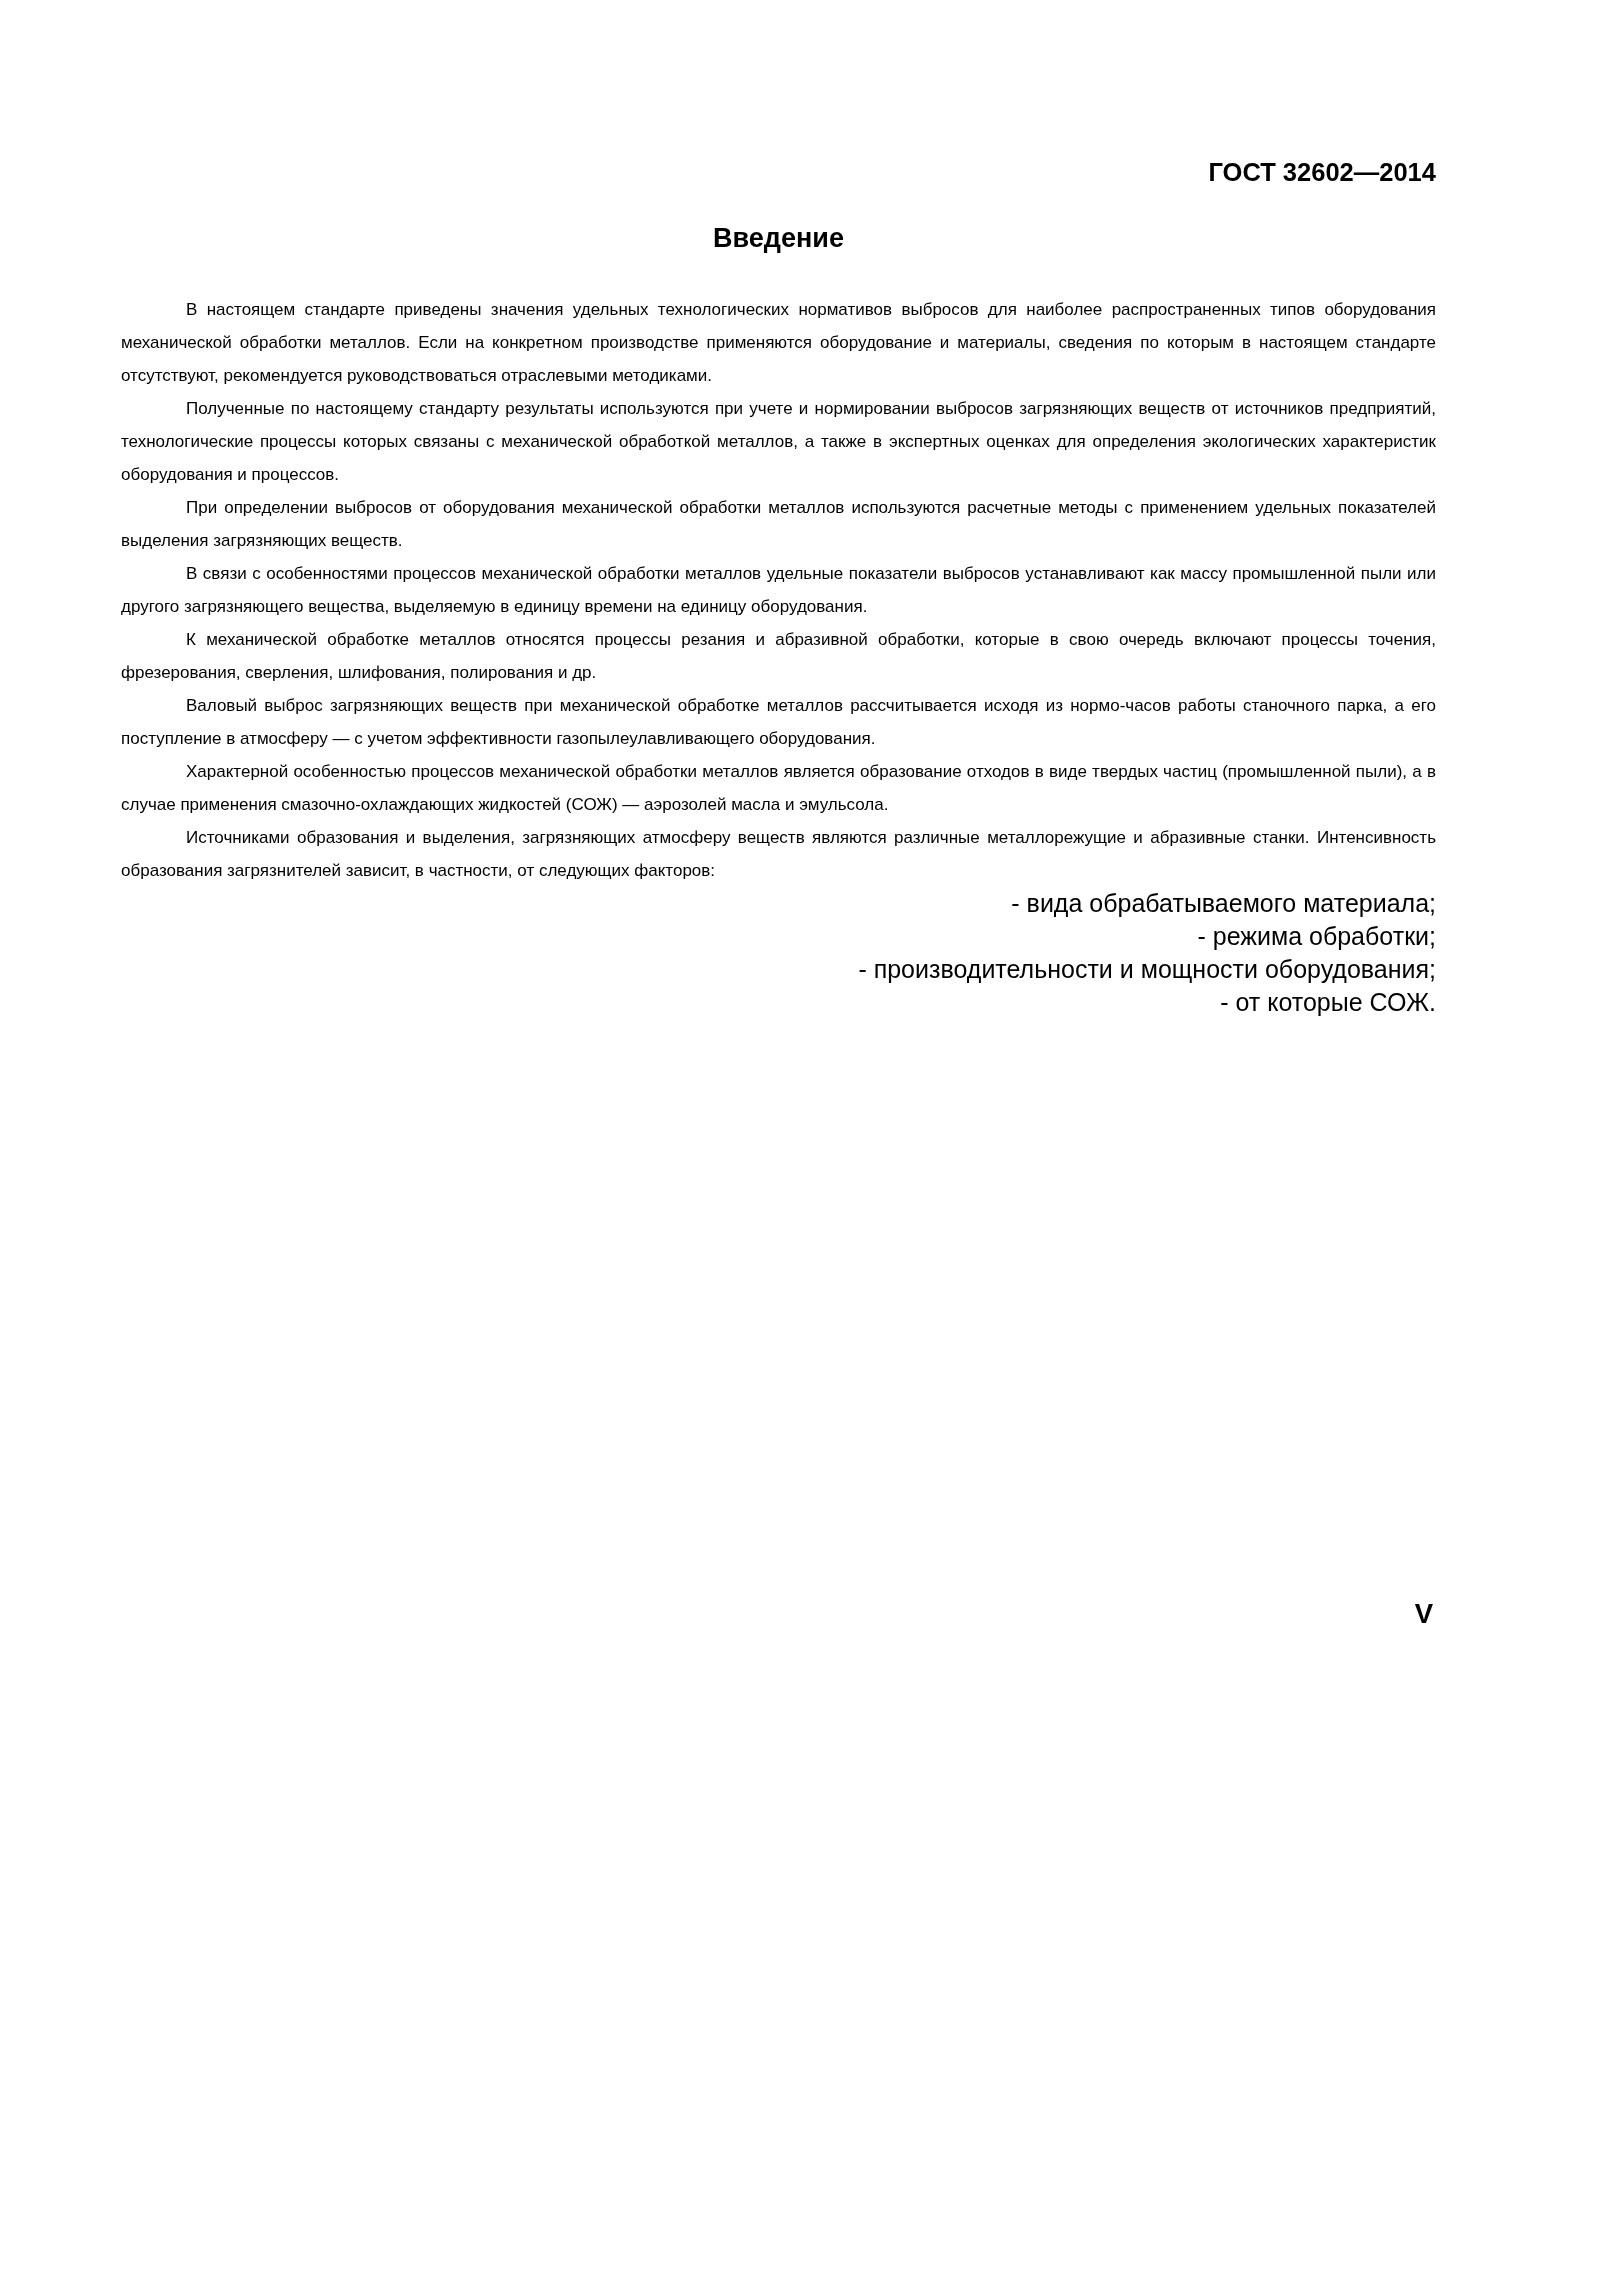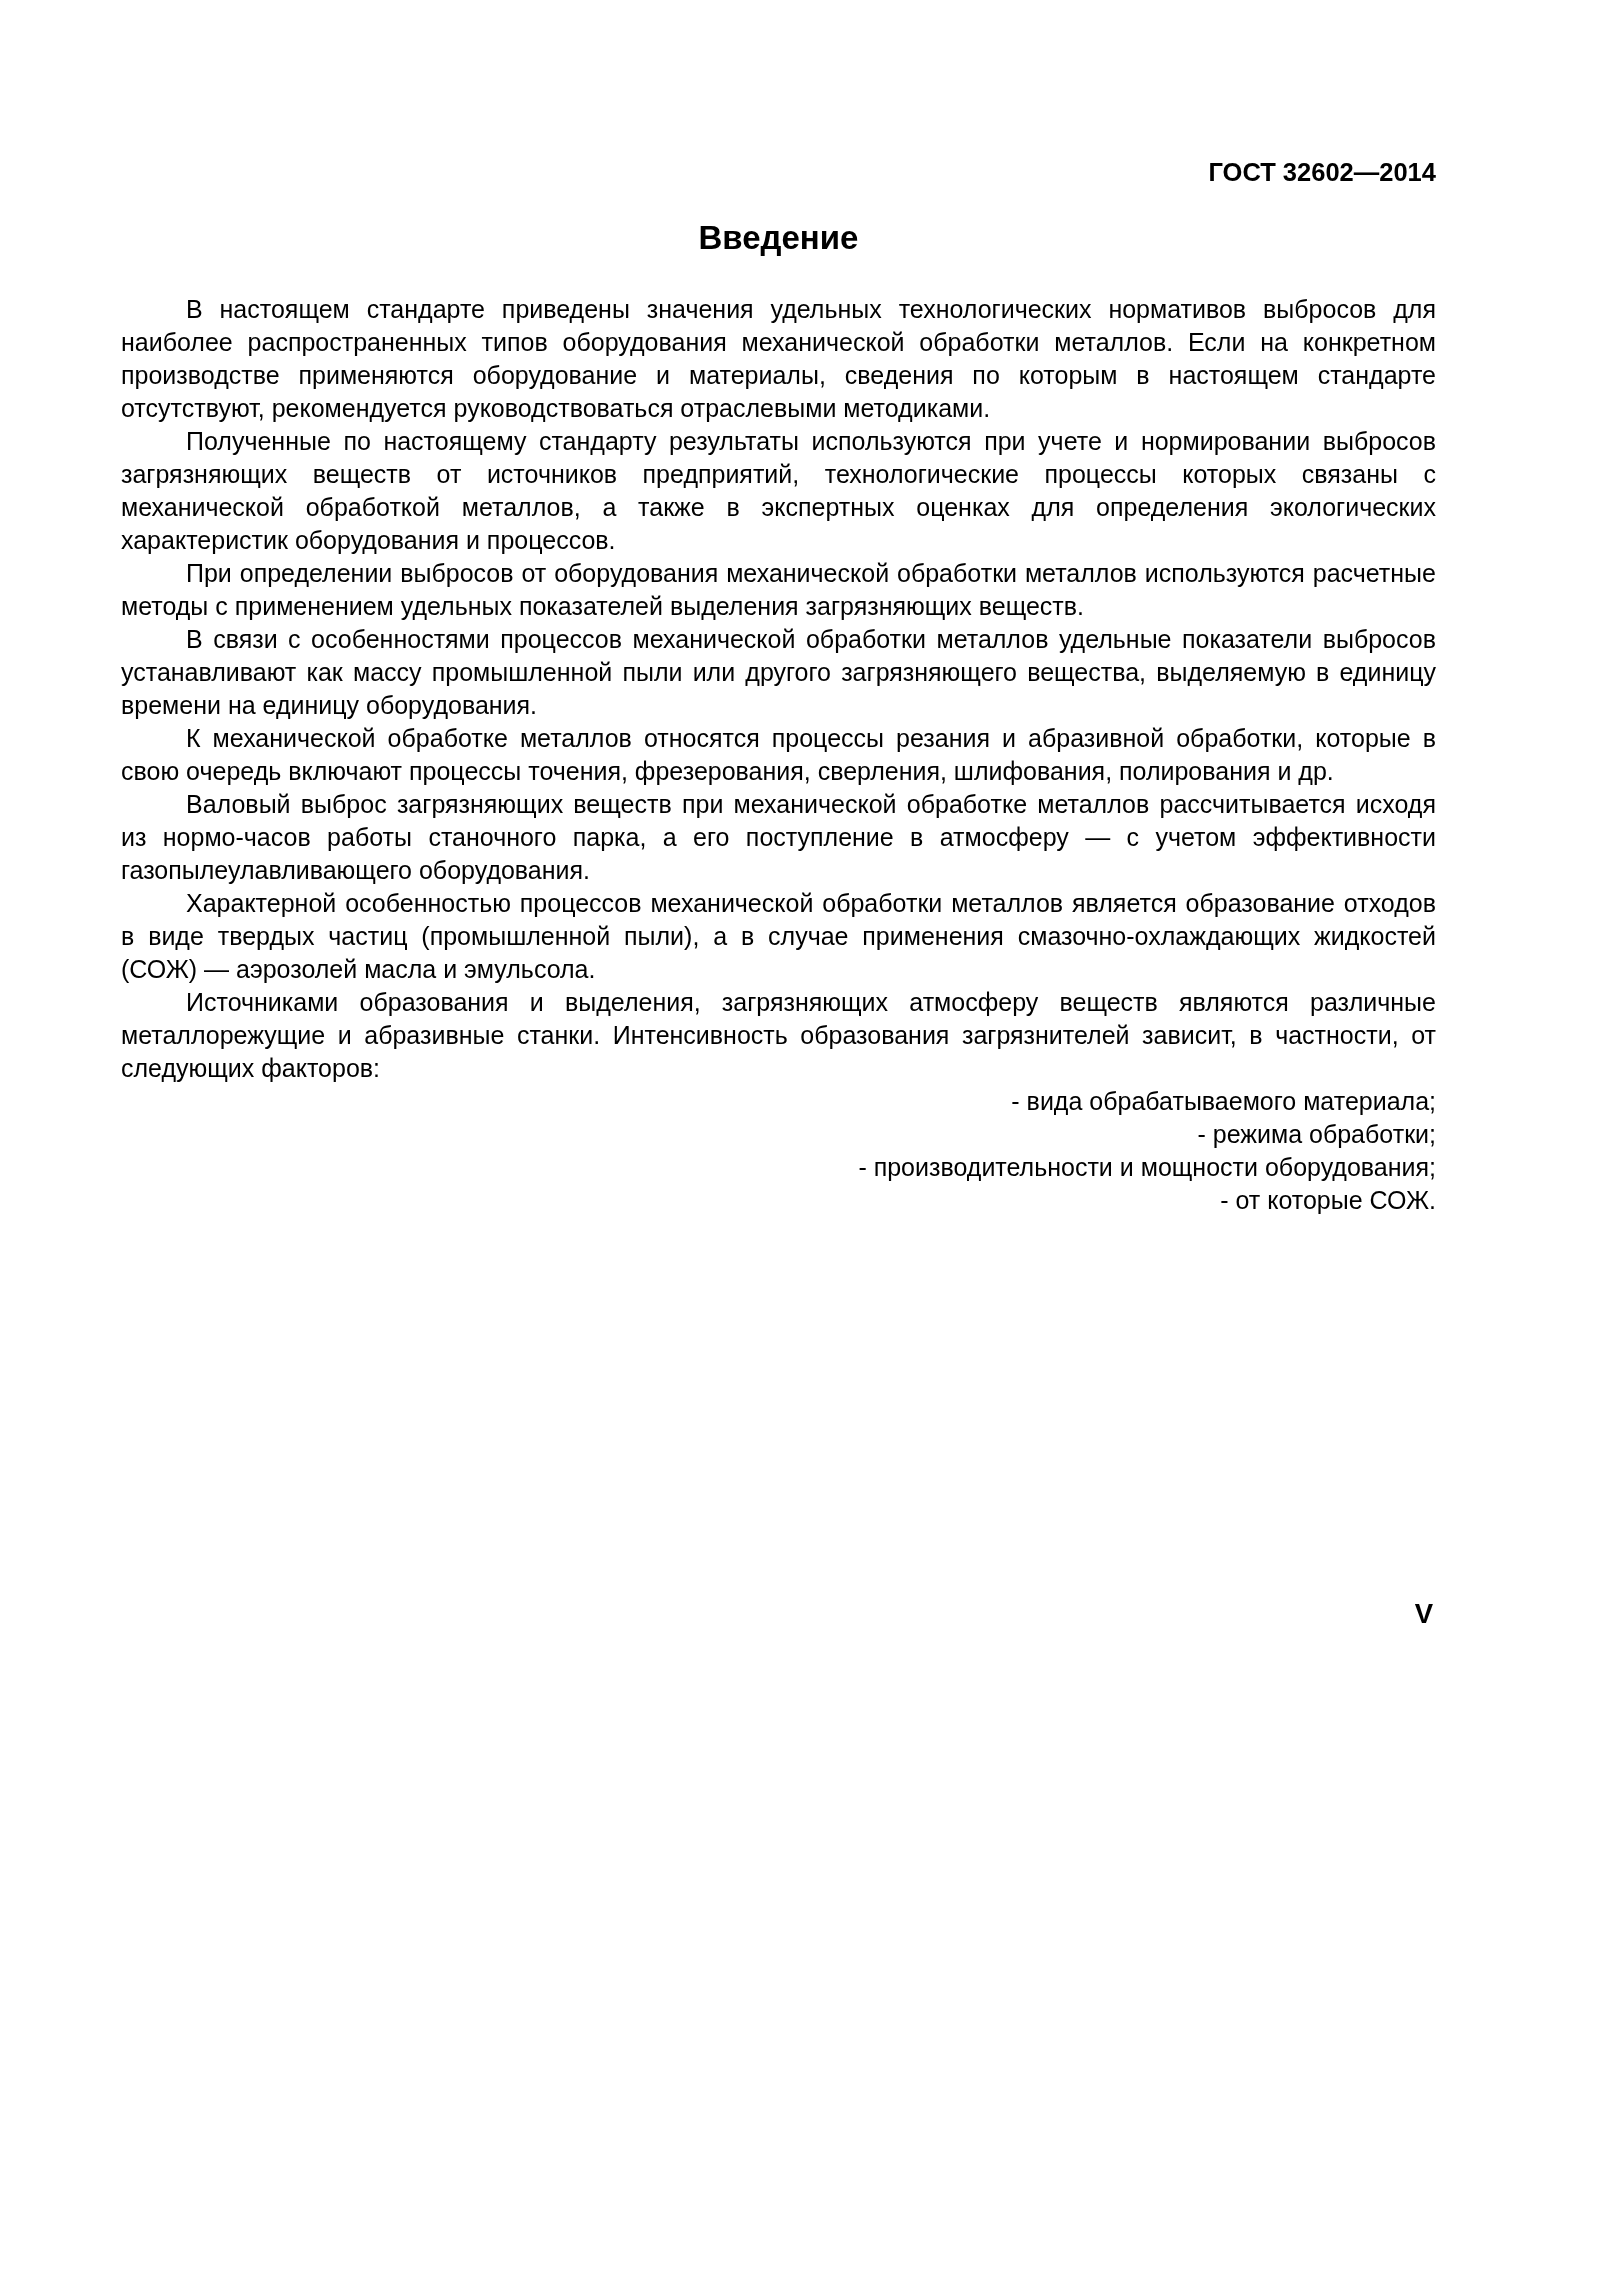--- a/index.html
+++ b/index.html
@@ -21,27 +21,27 @@
   }
   .doc-header {
     text-align: right;
     font-weight: bold;
     font-size: 25.5px;
     line-height: 30px;
   }
   .title {
     text-align: center;
     font-weight: bold;
-    font-size: 33px;
+    font-size: 27px;
     line-height: 34px;
     margin-top: 34px;
     margin-bottom: 38px;
   }
   .para {
-    font-size: 25px;
+    font-size: 17px;
     line-height: 33px;
     text-align: justify;
     text-indent: 65px;
   }
   .list-item {
     font-size: 25px;
     line-height: 33px;
     padding-left: 65px;
     text-align: right;
   }

